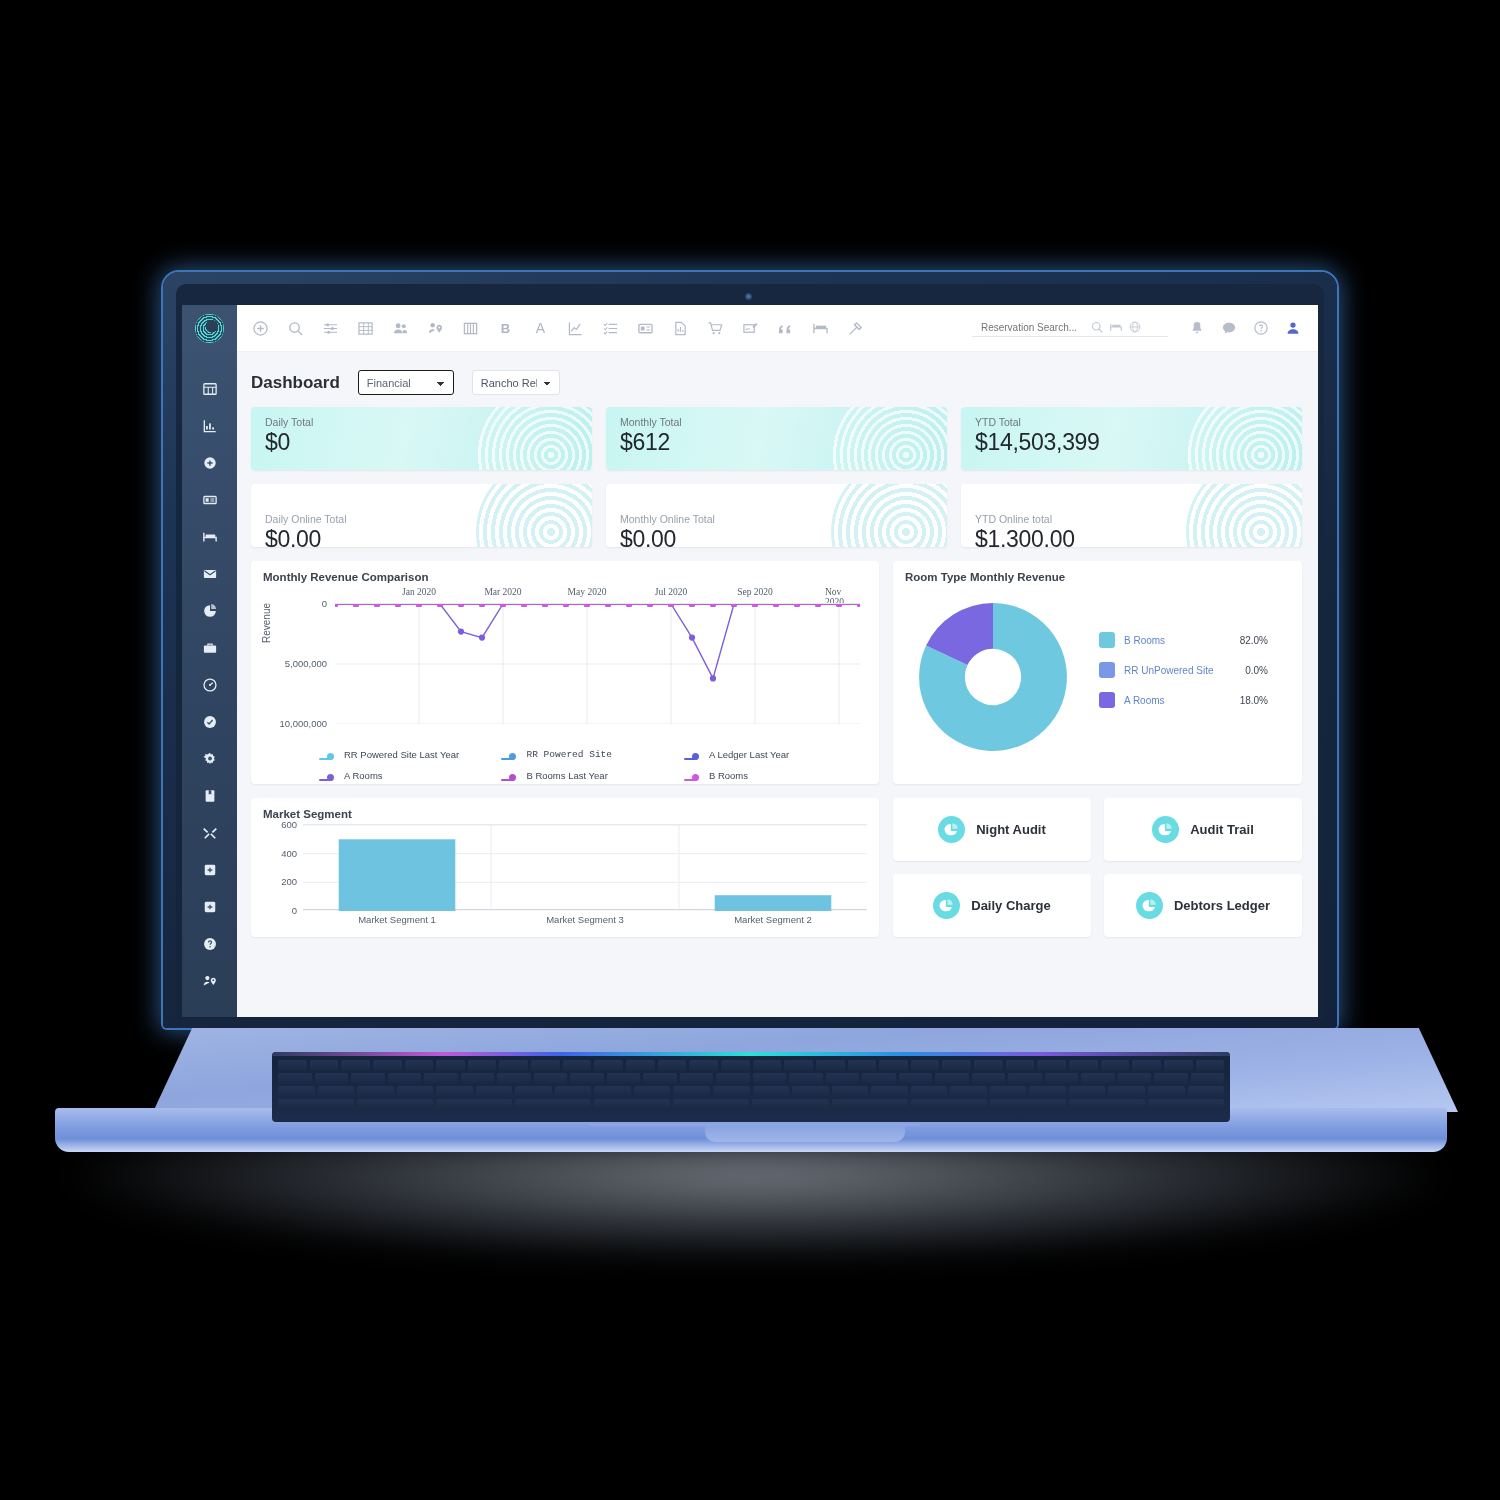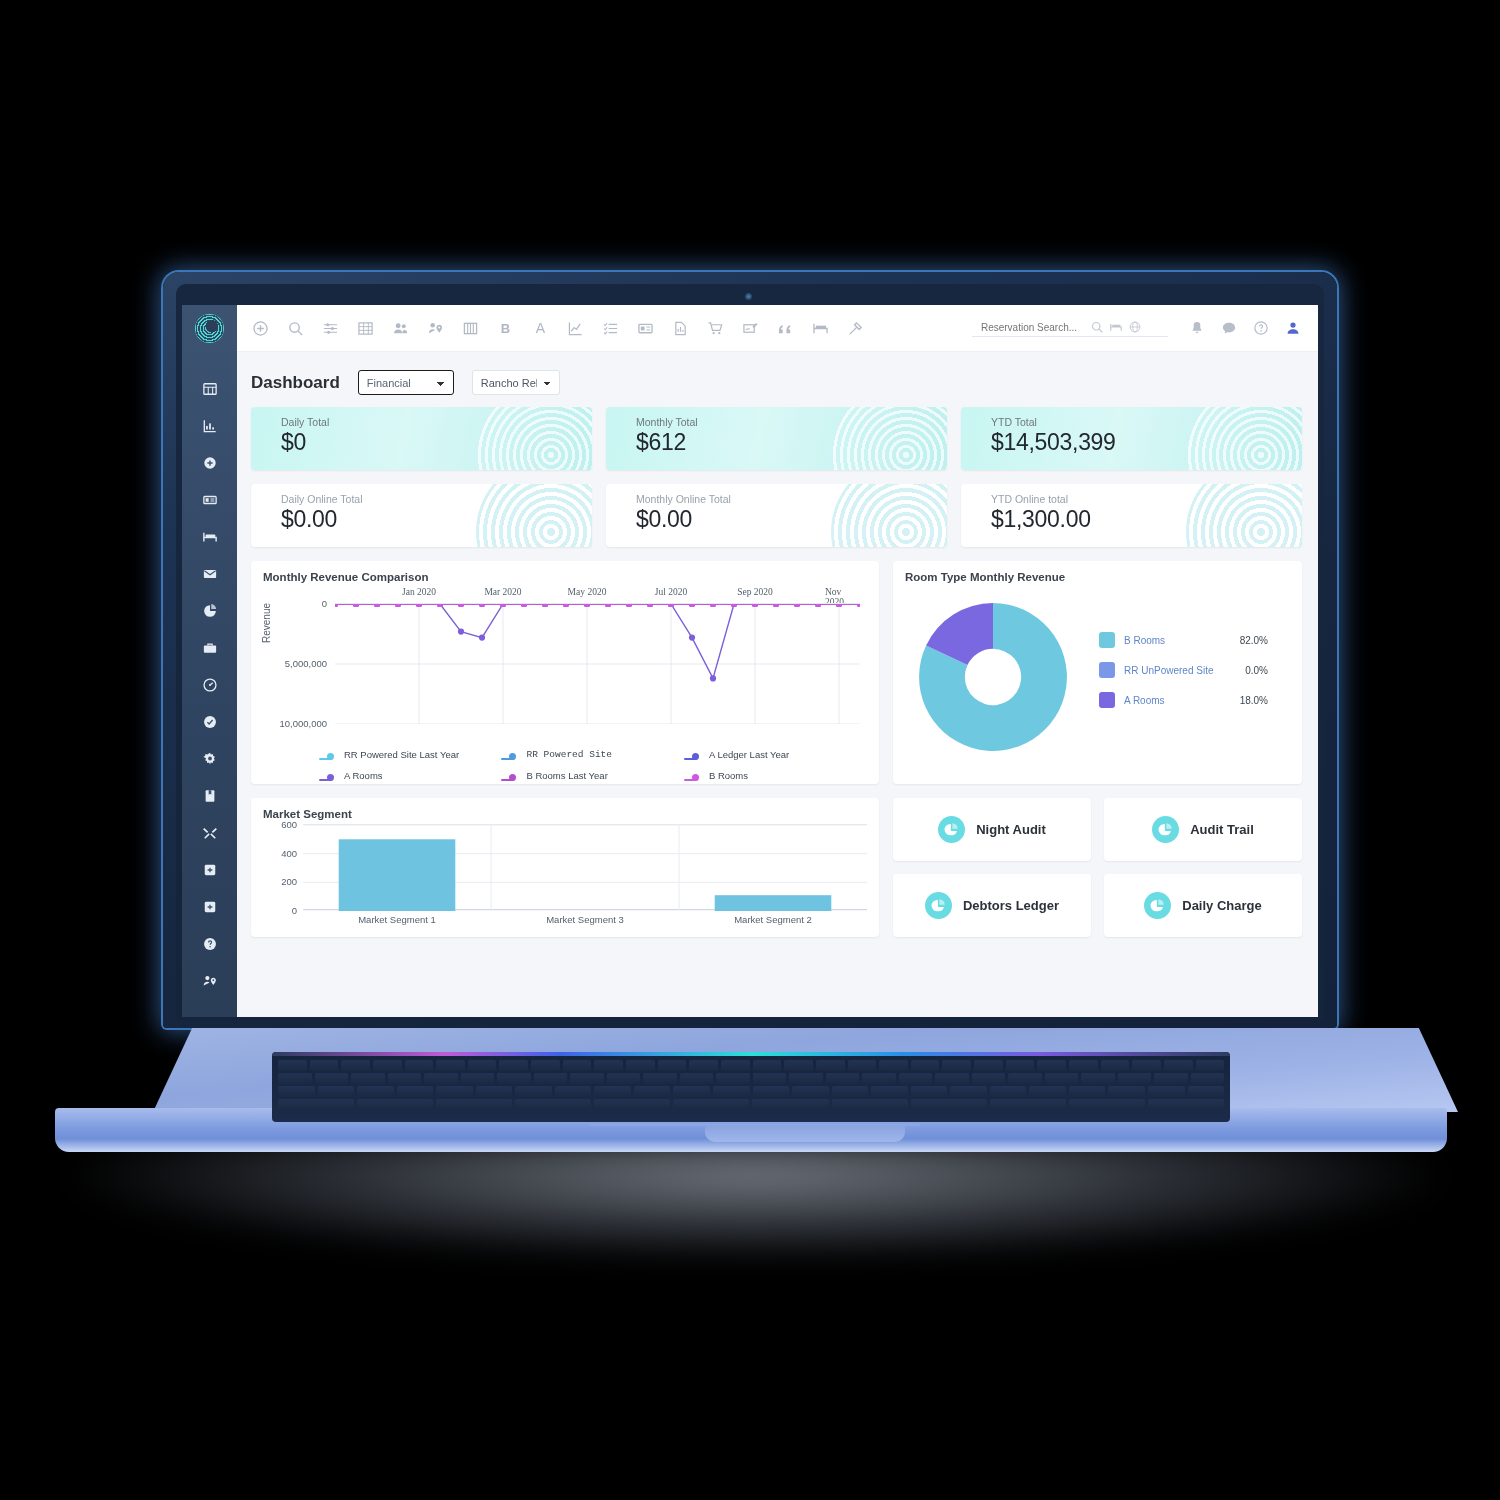--- a/index.html
+++ b/index.html
@@ -137,35 +137,35 @@
     background: #fff; height: 25px; appearance: none;
     background-image: linear-gradient(45deg, transparent 50%, #333 50%), linear-gradient(135deg, #333 50%, transparent 50%);
     background-position: calc(100% - 12px) 11px, calc(100% - 8px) 11px;
     background-size: 4px 4px, 4px 4px; background-repeat: no-repeat;
     width: 96px;
   }
   .sel.plain { border: 1px solid #dfe3ea; width: 88px; color: #4c5666; }
 
   .kpi-row { display: flex; gap: 14px; margin-bottom: 14px; }
   .kpi {
-    flex: 1; height: 63px; border-radius: 4px; padding: 9px 30px;
+    flex: 1; height: 63px; border-radius: 4px; padding: 9px 14px;
     position: relative; overflow: hidden; box-shadow: 0 1px 2px rgba(30,40,60,0.07);
   }
   .kpi.teal { background: linear-gradient(100deg, #c8f6f2 0%, #d9f8f6 45%, #bdf0ef 100%); }
   .kpi.white { background: #ffffff; }
   .kpi .arcs {
     position: absolute; right: -34px; bottom: -60px; width: 150px; height: 150px;
     border-radius: 50%;
     background: repeating-radial-gradient(circle at 50% 50%, rgba(255,255,255,0.72) 0 3px, rgba(255,255,255,0) 3px 7px);
   }
   .kpi.white .arcs {
     background: repeating-radial-gradient(circle at 50% 50%, rgba(176,231,238,0.55) 0 4px, rgba(255,255,255,0) 4px 8px);
   }
   .kpi-label { font-size: 10.5px; color: #6d7782; position: relative; z-index: 2; }
-  .kpi.white .kpi-label { color: #98a1ac; }
+  .kpi.white .kpi-label { color: #98a1ac; margin-top: 20px; }
   .kpi-value { font-size: 23px; color: #23272e; margin-top: 1px; position: relative; z-index: 2; letter-spacing: -0.3px;}
 
   .panels { display: flex; gap: 14px; margin-bottom: 14px; }
   .card {
     background: #fff; border-radius: 4px; box-shadow: 0 1px 2px rgba(30,40,60,0.07);
     padding: 10px 12px 8px 12px;
   }
   .card-title { font-size: 11.5px; font-weight: 700; color: #3c434d; margin-bottom: 4px; }
 
   .lc { width: 628px; height: 223px; }
@@ -858,30 +858,30 @@
               </div>
             <div class="tl">Audit Trail</div>
           </div>
           <div class="tile">
             <div class="ico">
                 <svg viewBox="0 0 16 16">
                   <path d="M7.3 2.2A6 6 0 108 14a6 6 0 005.8-4.5H7.3z" fill="#fff"></path>
                   <path d="M8.9 1.3v5.8h5.8A6 6 0 008.9 1.3z" fill="#fff" opacity="0.55"></path>
                 </svg>
               </div>
-            <div class="tl">Debtors Ledger</div>
+            <div class="tl">Daily Charge</div>
           </div>
           <div class="tile">
             <div class="ico">
                 <svg viewBox="0 0 16 16">
                   <path d="M7.3 2.2A6 6 0 108 14a6 6 0 005.8-4.5H7.3z" fill="#fff"></path>
                   <path d="M8.9 1.3v5.8h5.8A6 6 0 008.9 1.3z" fill="#fff" opacity="0.55"></path>
                 </svg>
               </div>
-            <div class="tl">Daily Charge</div>
+            <div class="tl">Debtors Ledger</div>
           </div>
         </div>
       </div>
 
     </div>
   </div>
 
   <div class="base">
     <div class="base-top"></div>
     <div class="base-front"></div>

